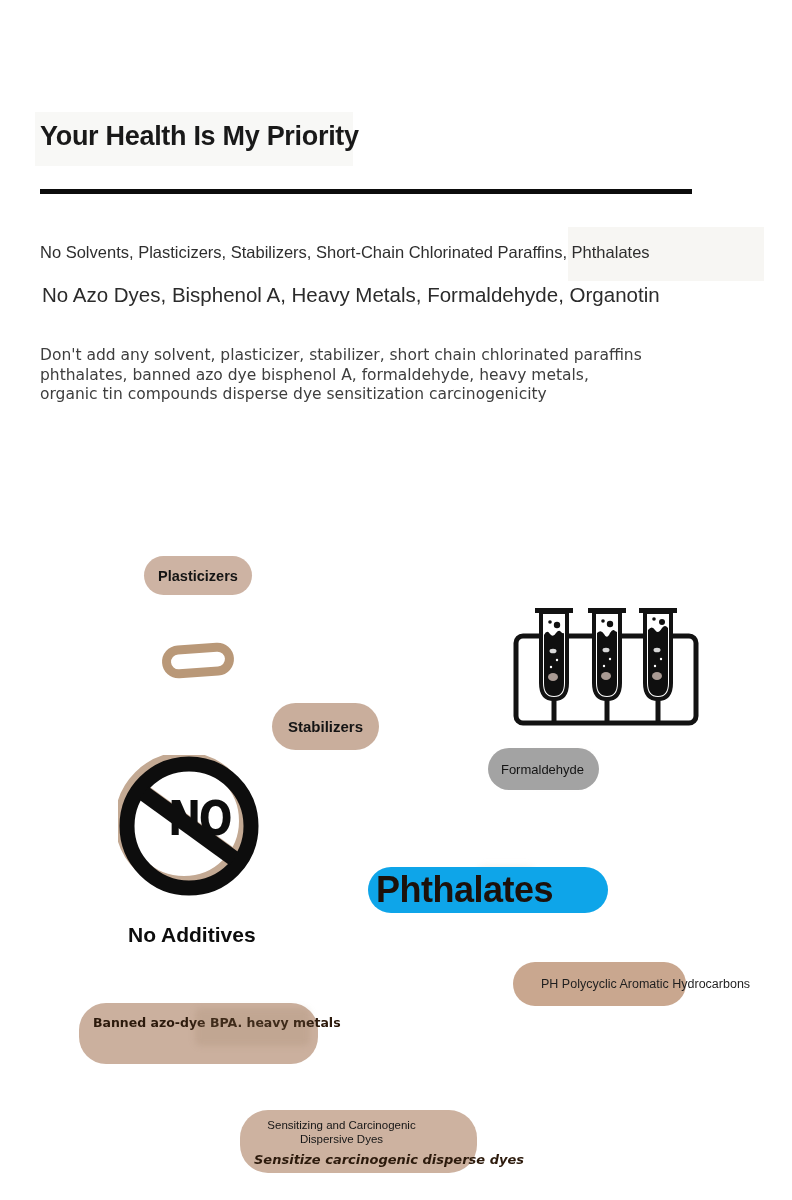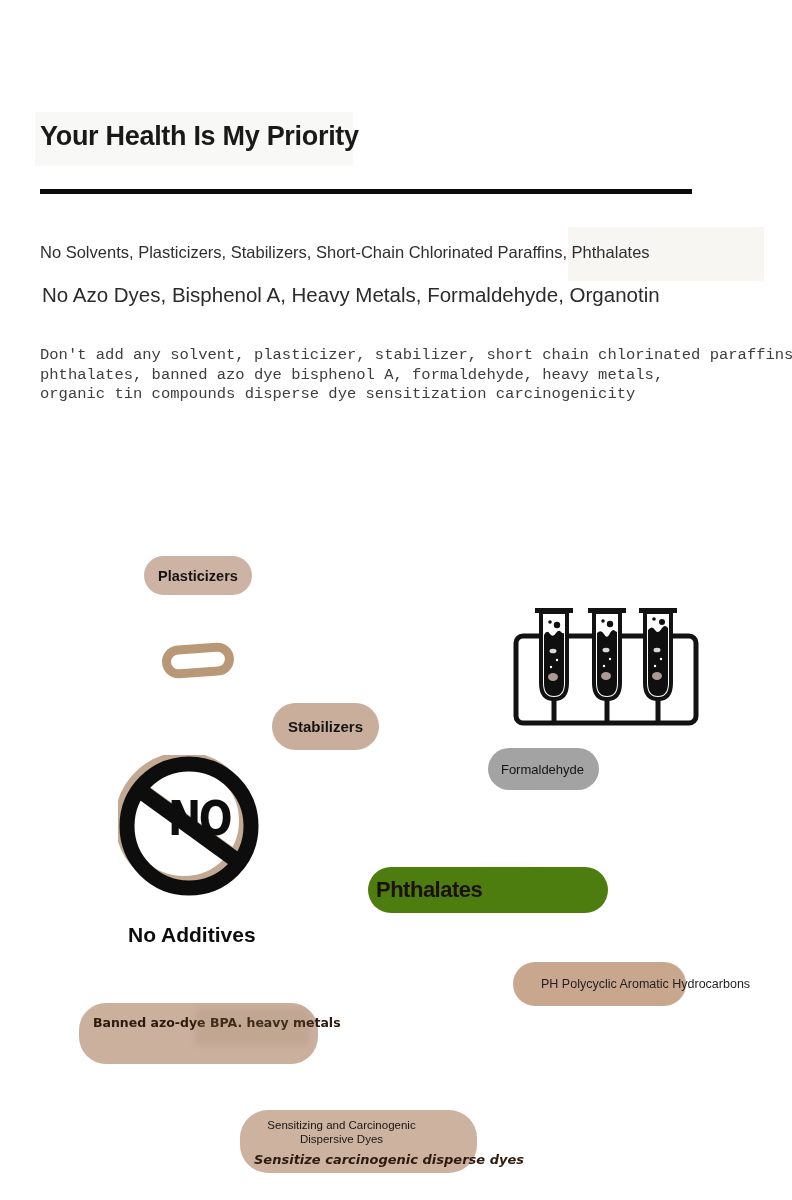--- a/index.html
+++ b/index.html
@@ -11,27 +11,27 @@
 
   .title-bg{left:35px;top:112px;width:318px;height:54px;background:#f8f8f6;}
   .page-title{left:40px;top:121px;font-size:27px;font-weight:bold;letter-spacing:-0.3px;color:#191919;white-space:nowrap;}
   .title-underline{left:40px;top:189px;width:652px;height:5px;background:#0c0c0c;}
   .right-gray{left:568px;top:227px;width:196px;height:54px;background:#f7f6f3;}
 
   .intro-line{left:40px;top:243px;font-size:16.5px;color:#2e2e2e;white-space:nowrap;}
   .claims{left:42px;top:283px;font-size:20.5px;line-height:23.5px;color:#2b2b2b;}
   .claims div{white-space:nowrap;}
   .desc{left:40px;top:346px;font-family:"DejaVu Sans",sans-serif;font-size:15.5px;line-height:19.5px;color:#3e3e3e;}
-  .desc div{white-space:nowrap;font-family:Liberation Mono, monospace;}
+  .desc div{white-space:nowrap;}
 
   .pill{border-radius:999px;display:flex;align-items:center;box-sizing:border-box;}
   .pill-plasticizers{left:144px;top:556px;width:108px;height:39px;background:#cdb3a3;justify-content:center;font-size:14.5px;font-weight:bold;color:#141414;}
   .pill-stabilizers{left:272px;top:703px;width:107px;height:47px;background:#c9ae9c;justify-content:center;font-size:15px;font-weight:bold;color:#141414;}
   .pill-formaldehyde{left:488px;top:748px;width:111px;height:42px;background:#a3a3a3;justify-content:center;padding-right:2px;font-size:13px;color:#141414;}
-  .pill-phthalates{left:368px;top:867px;width:240px;height:46px;background:#4d7c0f;padding-left:8px;font-size:22px;font-weight:bold;color:#1c110b;letter-spacing:-0.5px;}
+  .pill-phthalates{left:368px;top:867px;width:240px;height:46px;background:#0ea5e9;padding-left:8px;font-size:36px;font-weight:bold;color:#1c110b;letter-spacing:-0.5px;}
   .pill-pah{left:513px;top:962px;width:173px;height:44px;background:#c9a78f;padding-left:28px;font-size:12.5px;color:#1f1f1f;white-space:nowrap;overflow:visible;}
   .pill-bisphenol{left:79px;top:1003px;width:239px;height:61px;background:#cbb09e;border-radius:27px;display:block;padding:8px 0 0 14px;}
   .pill-sensitizing{left:240px;top:1110px;width:237px;height:63px;background:#cdb2a0;border-radius:28px;display:block;padding:9px 0 0 14px;text-align:center;}
 
   .badge-title{font-size:13.5px;line-height:15.5px;color:#161616;width:160px;}
   .badge-title.small{font-size:11.5px;line-height:13.5px;width:175px;}
   .badge-sub{font-family:"DejaVu Sans",sans-serif;font-size:12.5px;font-weight:bold;color:#2c1a0c;margin-top:4px;white-space:nowrap;}
   .badge-sub.italic{font-style:italic;font-size:13px;margin-top:6px;}
 
   .capsule{left:162px;top:644px;width:72px;height:33px;border:9px solid #b99878;border-radius:17px;background:#ffffff;transform:rotate(-4deg);box-sizing:border-box;}

